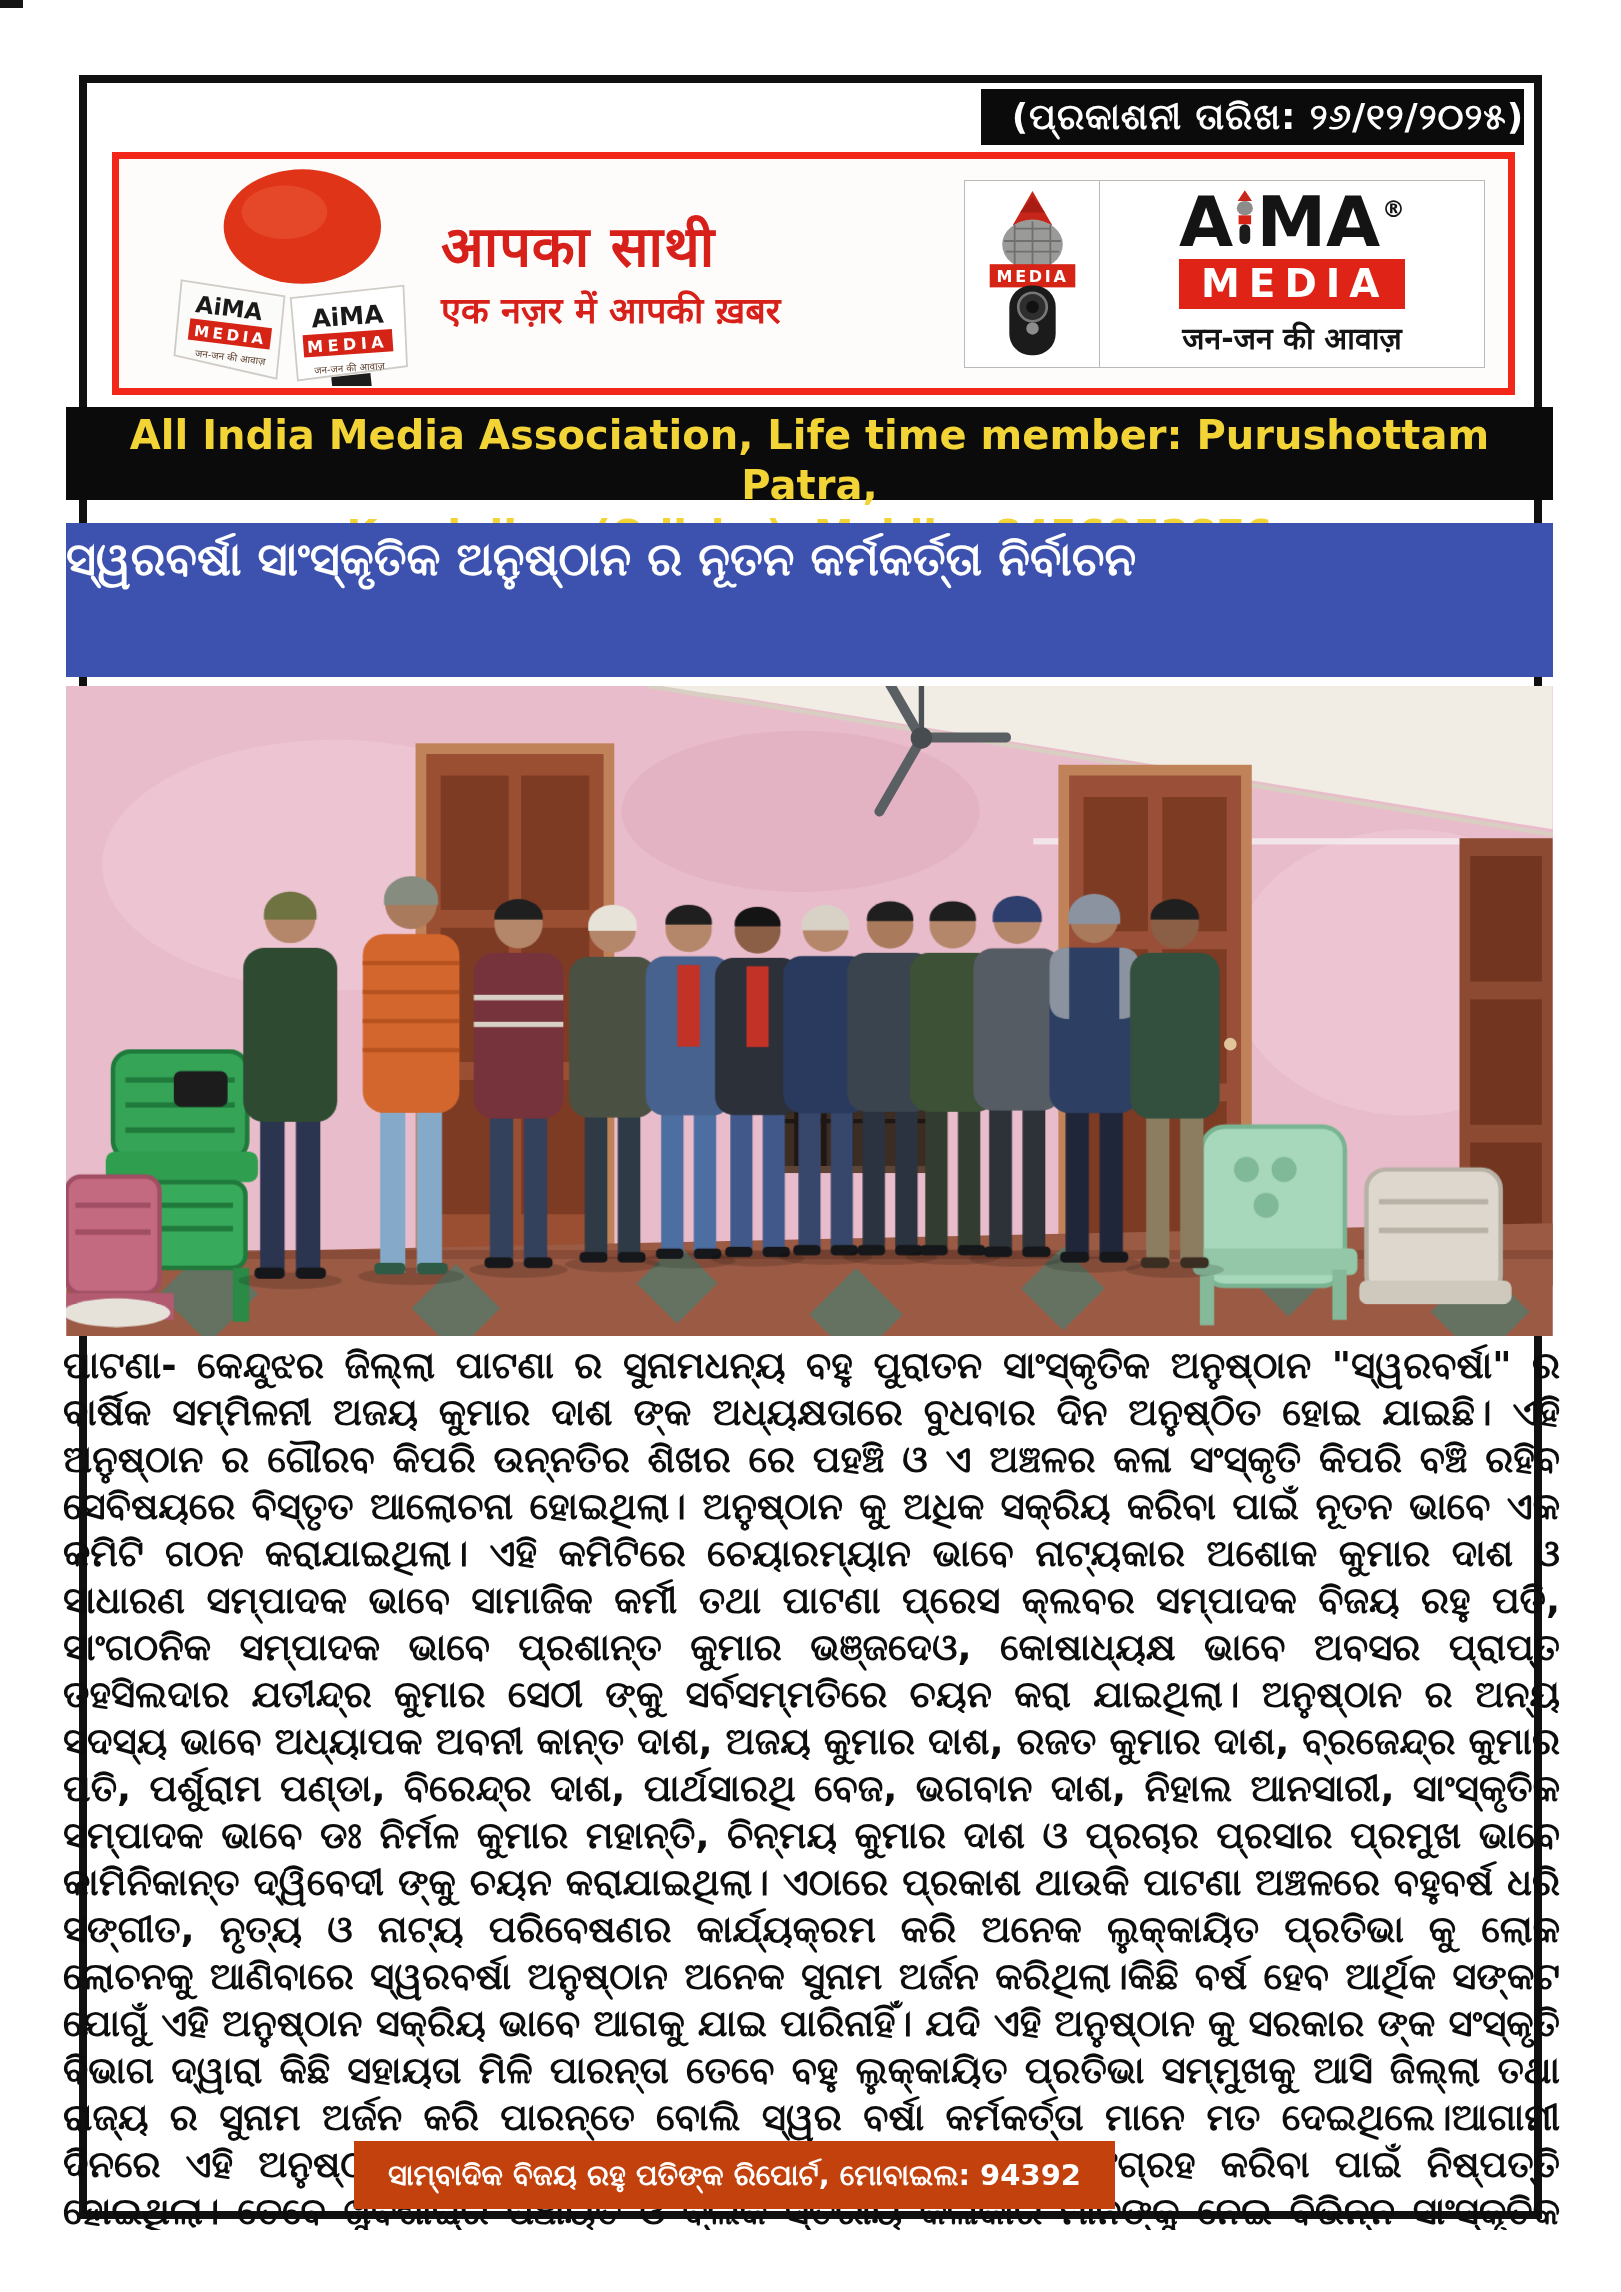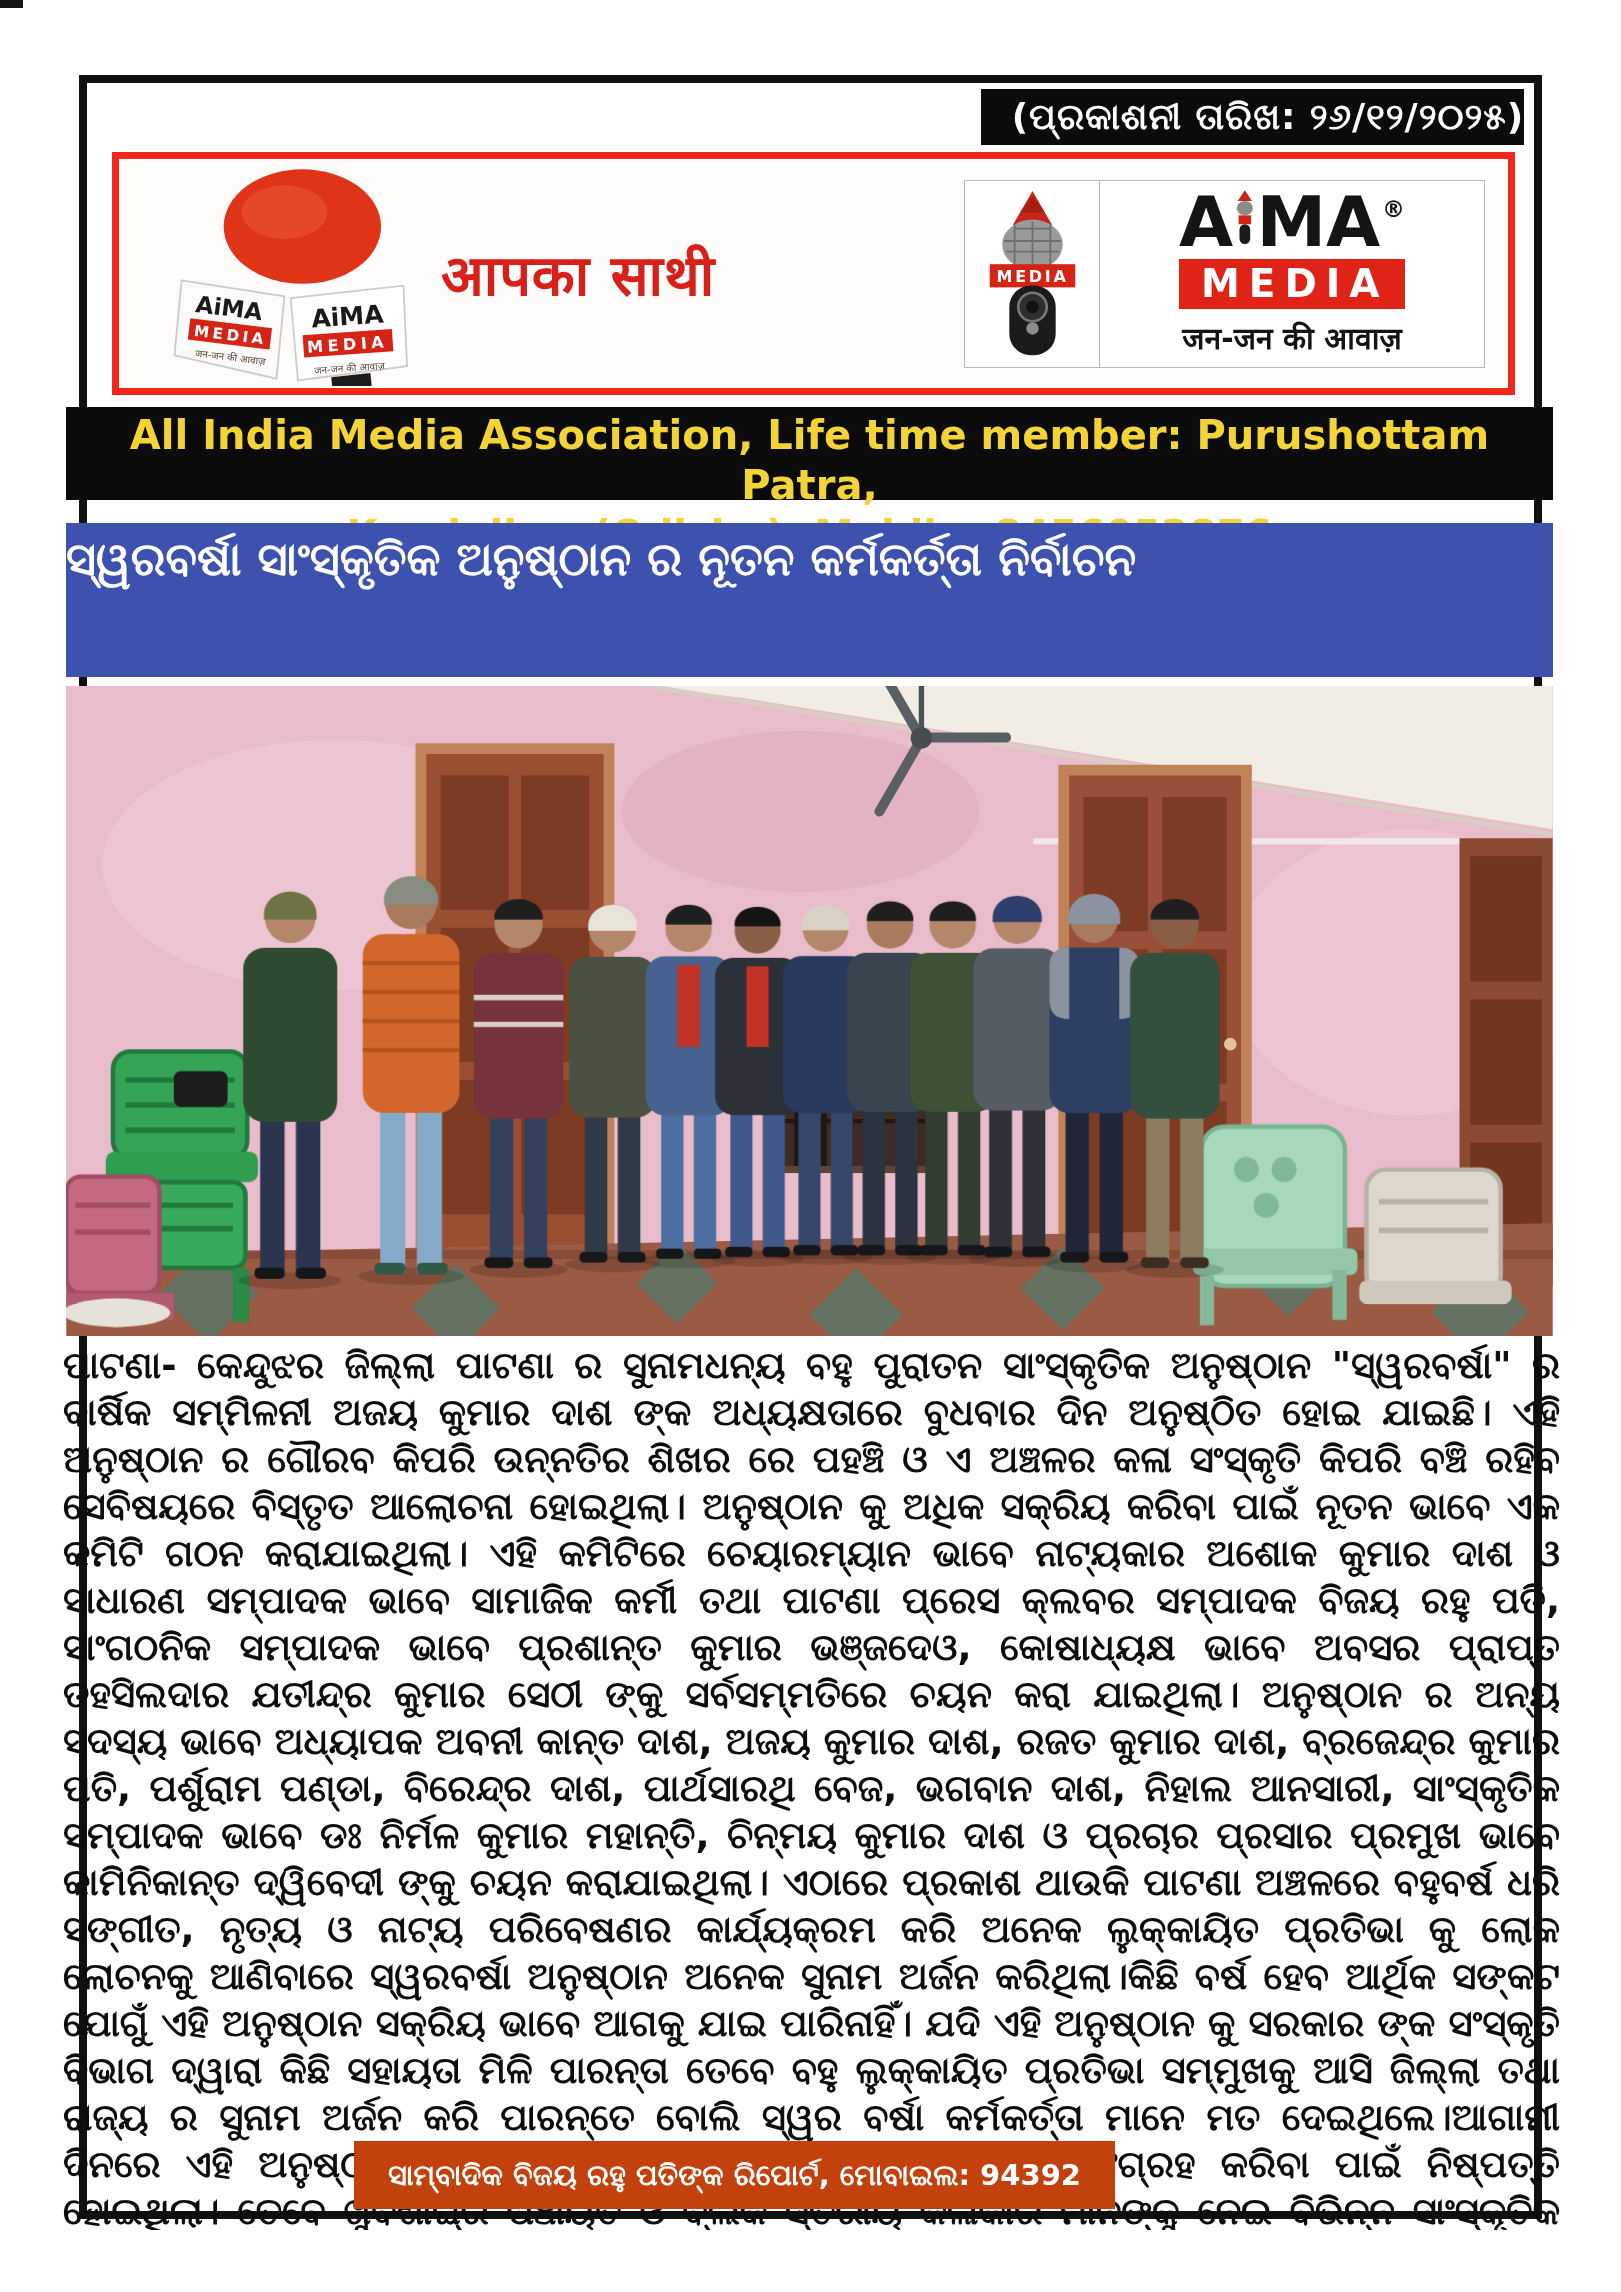--- a/index.html
+++ b/index.html
@@ -76,20 +76,21 @@
         <rect x="206" y="190" width="100" height="25" transform="rotate(-4 256 202)" fill="#d52315"></rect>
         <text x="256" y="210" font-size="18" font-weight="bold" fill="#ffffff" letter-spacing="5" text-anchor="middle" transform="rotate(-4 256 210)">MEDIA</text>
         <text x="258" y="234" font-size="11" fill="#5a3d2c" text-anchor="middle" transform="rotate(-4 258 234)">जन-जन की आवाज़</text>
       </g>
       <rect x="238" y="238" width="44" height="16" fill="#1c1c1c" transform="rotate(-6 260 246)"></rect>
     </svg>
   </div>
 
   <div class="tagline">
     <div class="l1">आपका साथी</div>
+    <div class="sub">एक नज़र में आपकी ख़बर</div>
   </div>
 
   <div class="aima-box">
     <div class="aima-mic">
       <svg width="107" height="170" viewBox="0 0 120 190">
         <polygon points="60,2 38,40 82,40" fill="#c8251a"></polygon>
         <polygon points="46,26 74,26 60,8" fill="#a81d13"></polygon>
         <ellipse cx="60" cy="62" rx="34" ry="28" fill="#9a9a98"></ellipse>
         <path d="M28,58 h64 M30,70 h60 M40,44 h40" stroke="#6f6f6d" stroke-width="2" fill="none"></path>
         <path d="M40,40 v46 M60,36 v52 M80,40 v46" stroke="#6f6f6d" stroke-width="2" fill="none"></path>

